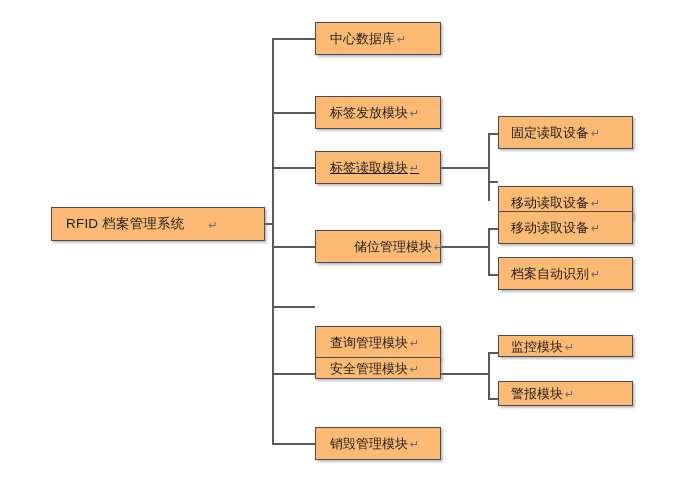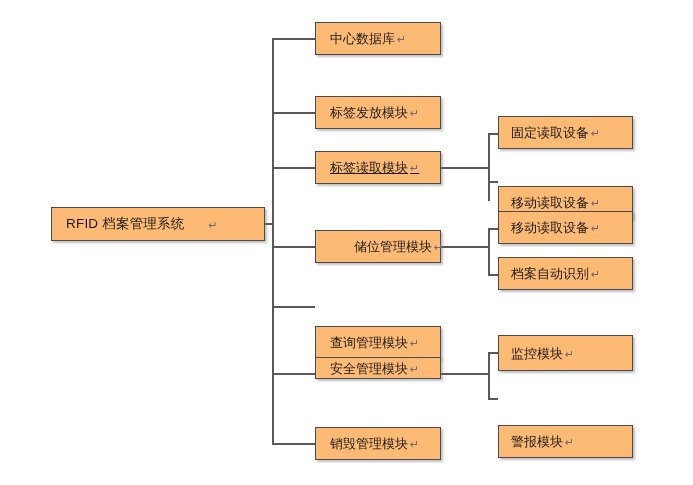--- a/index.html
+++ b/index.html
@@ -152,23 +152,23 @@
   <div class="node lvl2" style="left:498px; top:211px; width:135px; height:33px;">
     <span class="label">移动读取设备</span>
     <span class="pilcrow">↵</span>
   </div>
 
   <div class="node lvl2" style="left:498px; top:257px; width:135px; height:33px;">
     <span class="label">档案自动识别</span>
     <span class="pilcrow">↵</span>
   </div>
 
-  <div class="node lvl2" style="left:498px; top:335px; width:135px; height:36px;">
+  <div class="node lvl2" style="left:498px; top:335px; width:135px; height:22px;">
     <span class="label">监控模块</span>
     <span class="pilcrow">↵</span>
   </div>
 
-  <div class="node lvl2" style="left:498px; top:381px; width:135px; height:33px;margin-top:44px;">
+  <div class="node lvl2" style="left:498px; top:381px; width:135px; height:25px;">
     <span class="label">警报模块</span>
     <span class="pilcrow">↵</span>
   </div>
 
 </div>
 
 </body></html>

